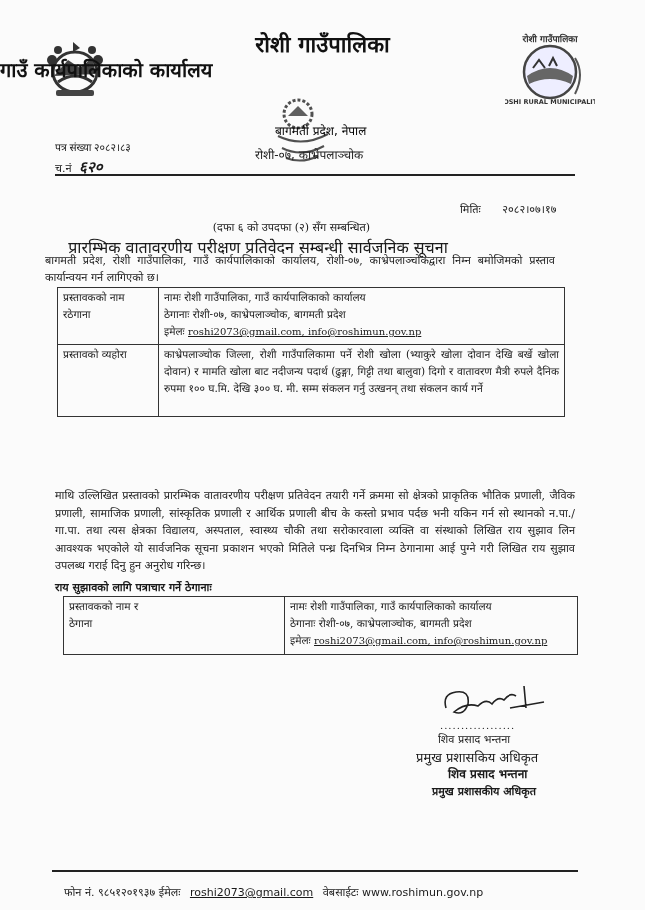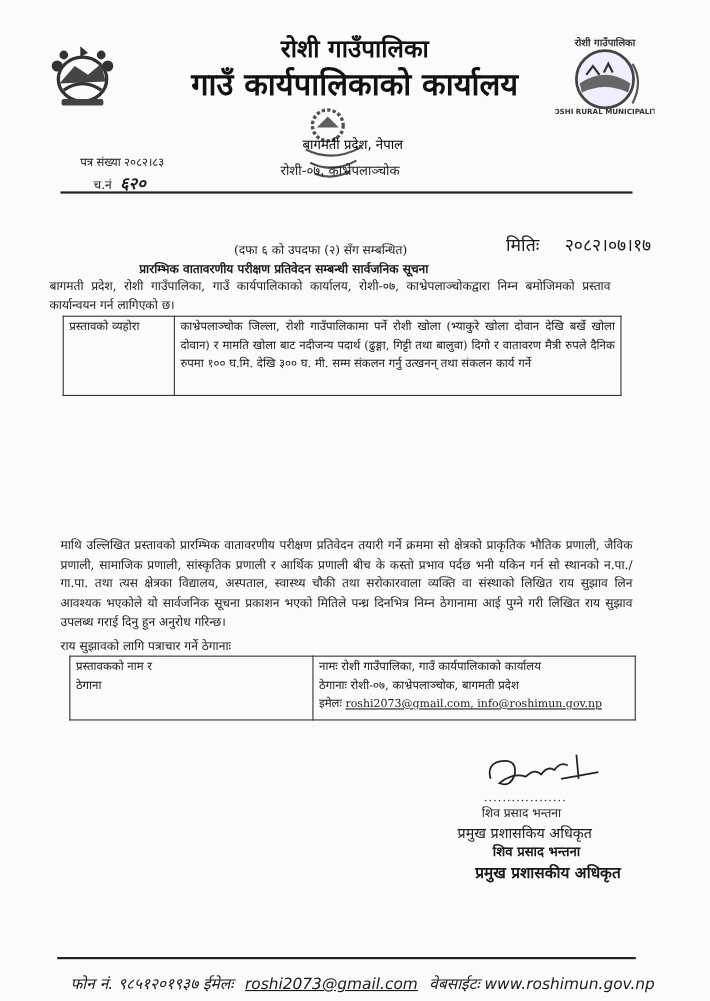--- a/index.html
+++ b/index.html
@@ -12,58 +12,58 @@
   .abs { position: absolute; }
 
   
   .logo-left { left: 40px; top: 40px; width: 70px; height: 62px; }
   .logo-right { left: 505px; top: 30px; width: 90px; height: 82px; }
   .title1 {
     left: 0; width: 645px; top: 28px; text-align: center;
     font-size: 22px; font-weight: bold; font-family: "DejaVu Sans", sans-serif; color: #111;
   }
   .title2 {
-    left: 0; width: 645px; top: 56px; text-align: center;
-    font-size: 28px; font-weight: bold; font-family: "DejaVu Sans", sans-serif; color: #111;
+    left: 0; width: 645px; top: 56px; text-align: left;
+    font-size: 20px; font-weight: bold; font-family: "DejaVu Sans", sans-serif; color: #111;
   }
   .addr1 { left: 255px; top: 102px; font-size: 12px; color: #222; font-family: "DejaVu Sans", sans-serif; margin-top: 44px; }
   .addr2 { left: 275px; top: 122px; font-size: 12px; color: #000000; font-family: "DejaVu Sans", sans-serif; }
   .stamp-seal { left: 270px; top: 92px; width: 64px; height: 72px; opacity: .85; }
-  .ref-no { left: 73px; top: 140px; font-size: 10.5px; font-family: Liberation Sans, sans-serif; }
-  .ch-no { left: 55px; top: 156px; font-size: 11px; font-family: "DejaVu Sans", sans-serif; margin-left: 30px; }
+  .ref-no { left: 55px; top: 140px; font-size: 10.5px; font-family: Liberation Serif, serif; }
+  .ch-no { left: 55px; top: 156px; font-size: 11px; font-family: "DejaVu Sans", sans-serif; }
   .ch-no .hand { font-size: 15px; font-style: italic; font-weight: bold; margin-left: 4px; }
   .head-rule { left: 55px; top: 174px; width: 520px; height: 2px; background: #222; }
 
-  .date { left: 460px; top: 211px; font-size: 16px; }
+  .date { left: 460px; top: 201px; font-size: 11px; }
   .date span.val { margin-left: 18px; }
   .sub1 { left: 0; width: 583px; top: 219px; text-align: center; font-size: 11px; }
-  .sub2 { left: 0; width: 516px; top: 236px; text-align: center; font-size: 11px; font-weight: bold; }
+  .sub2 { left: 0; width: 516px; top: 236px; text-align: center; font-size: 16px; font-weight: normal; }
   .intro { left: 45px; top: 252px; width: 510px; font-size: 11px; line-height: 17px; text-align: justify; }
 
   table.t { position: absolute; border-collapse: collapse; font-size: 10.5px; line-height: 17px; }
   table.t td { border: 1.2px solid #333; vertical-align: top; padding: 1px 5px; }
   .t1 { left: 57px; top: 287px; width: 508px; }
   .t1 td.k { width: 90px; }
   .t2 { left: 63px; top: 596px; width: 515px; }
   .t2 td.k { width: 210px; }
   .email { text-decoration: underline; font-size: 10px; }
   .just { text-align: justify; }
 
   .para { left: 55px; top: 487px; width: 520px; font-size: 11px; line-height: 17.5px; text-align: justify; }
-  .para-end { left: 55px; top: 579px; font-size: 11px; font-weight: normal; }
+  .para-end { left: 55px; top: 579px; font-size: 11px; font-weight: bold; }
 
   .signature { left: 440px; top: 682px; width: 110px; height: 40px; }
   .sig-dots { left: 440px; top: 720px; font-size: 10px; letter-spacing: 1px; }
   .sig-name1 { left: 438px; top: 731px; font-size: 11px; font-family: "DejaVu Sans", sans-serif; }
   .sig-title1 { left: 416px; top: 748px; font-size: 13px; font-family: "DejaVu Sans", sans-serif; text-align: right; }
   .sig-name2 { left: 448px; top: 765px; font-size: 12px; font-weight: bold; font-family: "DejaVu Sans", sans-serif; }
-  .sig-title2 { left: 432px; top: 783px; font-size: 14px; font-weight: bold; font-family: "DejaVu Sans", sans-serif; text-align: center; }
+  .sig-title2 { left: 432px; top: 783px; font-size: 11px; font-weight: bold; font-family: "DejaVu Sans", sans-serif; text-align: center; }
 
   .foot-rule { left: 52px; top: 870px; width: 526px; height: 2px; background: #222; }
-  .footer { left: 64px; top: 884px; font-size: 14px; font-style: italic; font-family: "DejaVu Sans", sans-serif; }
+  .footer { left: 64px; top: 884px; font-size: 11px; font-family: "DejaVu Sans", sans-serif; }
   .footer .e { text-decoration: underline; margin: 0 6px; }
 </style>
 </head>
 <body>
 
 <svg class="abs logo-left" viewBox="0 0 70 62">
   <ellipse cx="35" cy="32" rx="22" ry="20" fill="none" stroke="#333" stroke-width="3"></ellipse>
   <path d="M14 36 L28 20 L40 28 L52 18 L56 34 Z" fill="#444"></path>
   <path d="M18 42 Q35 30 52 42" fill="none" stroke="#333" stroke-width="3"></path>
   <circle cx="12" cy="20" r="5" fill="#333"></circle>
@@ -110,20 +110,31 @@
 <div class="abs date">
   <span>मितिः</span>
   <span class="val">२०८२।०७।१७</span>
 </div>
 <div class="abs sub1">(दफा ६ को उपदफा (२) सँग सम्बन्धित)</div>
 <div class="abs sub2">प्रारम्भिक वातावरणीय परीक्षण प्रतिवेदन सम्बन्धी सार्वजनिक सूचना</div>
 <div class="abs intro">बागमती प्रदेश, रोशी गाउँपालिका, गाउँ कार्यपालिकाको कार्यालय, रोशी-०७, काभ्रेपलाञ्चोकद्वारा निम्न बमोजिमको प्रस्ताव कार्यान्वयन गर्न लागिएको छ।</div>
 
 <table class="t t1">
   <tbody>
+      <tr style="height:57px">
+    <td class="k">प्रस्तावकको नाम रठेगाना</td>
+    <td>
+      <div>नामः रोशी गाउँपालिका, गाउँ कार्यपालिकाको कार्यालय</div>
+      <div>ठेगानाः रोशी-०७, काभ्रेपलाञ्चोक, बागमती प्रदेश</div>
+      <div>
+        <span>इमेलः</span>
+        <span class="email">roshi2073@gmail.com, info@roshimun.gov.np</span>
+      </div>
+    </td>
+  </tr>
   <tr style="height:72px">
     <td class="k">प्रस्तावको व्यहोरा</td>
     <td class="just">काभ्रेपलाञ्चोक जिल्ला, रोशी गाउँपालिकामा पर्ने रोशी खोला (भ्याकुरे खोला दोवान देखि बर्खे खोला दोवान) र मामति खोला बाट नदीजन्य पदार्थ (ढुङ्गा, गिट्टी तथा बालुवा) दिगो र वातावरण मैत्री रुपले दैनिक रुपमा १०० घ.मि. देखि ३०० घ. मी. सम्म संकलन गर्नु उत्खनन् तथा संकलन कार्य गर्ने</td>
   </tr>
 </tbody>
   </table>
 
 <div class="abs para">माथि उल्लिखित प्रस्तावको प्रारम्भिक वातावरणीय परीक्षण प्रतिवेदन तयारी गर्ने क्रममा सो क्षेत्रको प्राकृतिक भौतिक प्रणाली, जैविक प्रणाली, सामाजिक प्रणाली, सांस्कृतिक प्रणाली र आर्थिक प्रणाली बीच के कस्तो प्रभाव पर्दछ भनी यकिन गर्न सो स्थानको न.पा./गा.पा. तथा त्यस क्षेत्रका विद्यालय, अस्पताल, स्वास्थ्य चौकी तथा सरोकारवाला व्यक्ति वा संस्थाको लिखित राय सुझाव लिन आवश्यक भएकोले यो सार्वजनिक सूचना प्रकाशन भएको मितिले पन्ध्र दिनभित्र निम्न ठेगानामा आई पुग्ने गरी लिखित राय सुझाव उपलब्ध गराई दिनु हुन अनुरोध गरिन्छ।</div>
 <div class="abs para-end">राय सुझावको लागि पत्राचार गर्ने ठेगानाः</div>
 

